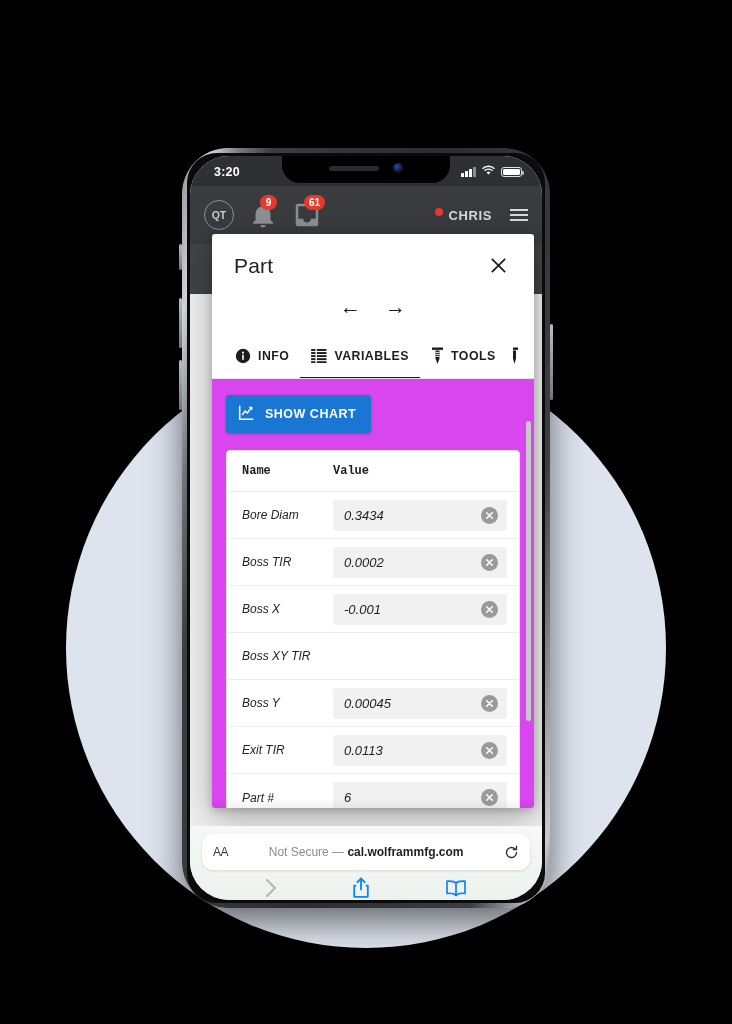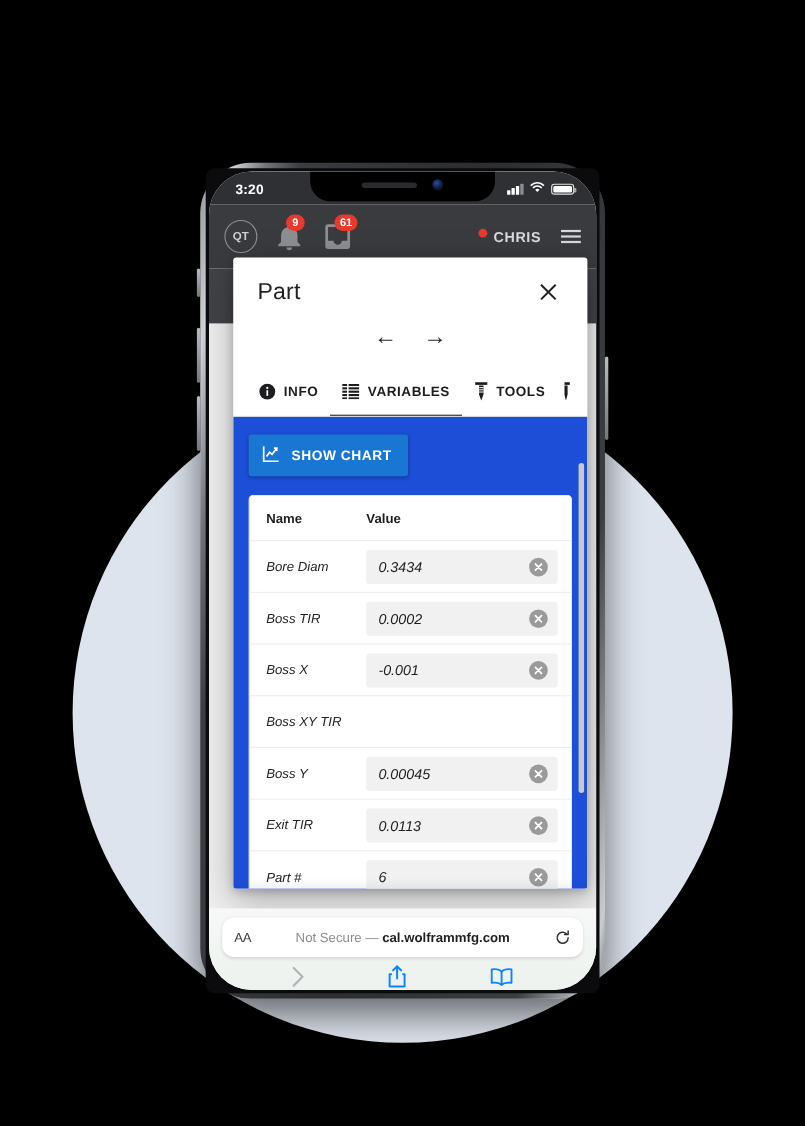--- a/index.html
+++ b/index.html
@@ -26,21 +26,21 @@
     left: 182px; top: 148px;
     width: 368px; height: 760px;
     border-radius: 46px;
     background: linear-gradient(100deg,#8d9196 0%,#cfd3d7 6%,#70747a 12%,#3a3d41 18%,#2b2d30 50%,#3a3d41 84%,#9ea2a7 93%,#c9cdd1 97%,#6c7075 100%);
     padding: 5px;
     box-shadow: 0 14px 34px rgba(0,0,0,.55);
   }
   .device-inner {
     position: relative;
     width: 100%; height: 100%;
-    border-radius: 8px;
+    border-radius: 30px;
     background: #0b0b0d;
     padding: 3px;
   }
   .screen {
     position: relative;
     width: 100%; height: 100%;
     border-radius: 39px;
     overflow: hidden;
     background: #fff;
   }
@@ -173,39 +173,39 @@
   .tab.active::after {
     content: ""; position: absolute; left: 0; right: 0; bottom: -1px;
     height: 2.5px; background: #1d1d1f;
   }
   .tab-icon { display: flex; align-items: center; }
   .tab-partial { padding-left: 6px; padding-right: 0; opacity: 1; }
 
   
   .modal-body {
     flex: 1; position: relative; overflow: hidden;
-    background: #1d4ed8; padding: 16px 14px 0 14px;
+    background: #d946ef; padding: 16px 14px 0 14px;
   }
   .show-chart-btn {
     display: inline-flex; align-items: center; gap: 10px;
     background: #1976d2; color: #fff; border: none; cursor: pointer;
     border-radius: 3px; padding: 9px 15px 9px 12px;
     font-size: 12.5px; font-weight: bold; letter-spacing: .5px;
     box-shadow: 0 1px 3px rgba(0,0,0,.25);
     font-family: "Liberation Sans", sans-serif;
   }
 
   .table-card {
     margin-top: 17px; border: 1px solid #e6e6e6; border-radius: 4px;
     background: #fff; overflow: hidden;
   }
   .trow { display: flex; align-items: center; border-bottom: 1px solid #ededed; }
   .trow:last-child { border-bottom: none; }
   .thead { height: 41px; }
-  .thead .cell { font-size: 12px; font-weight: bold; color: #1e1e20; }
+  .thead .cell { font-size: 12px; font-weight: bold; color: #1e1e20; font-family: Liberation Mono, monospace; }
   .cell-name { width: 106px; flex: none; padding-left: 15px;
                font-size: 12px; color: #232325; }
   .cell-value { flex: 1; padding-right: 12px; }
   .trow.data { height: 47px; font-style: italic; }
   .value-field {
     background: #f1f1f1; border-radius: 3px; height: 31px;
     display: flex; align-items: center; justify-content: space-between;
     padding: 0 9px 0 11px; font-size: 13px; color: #1e1e20;
   }
   .clear-btn {

